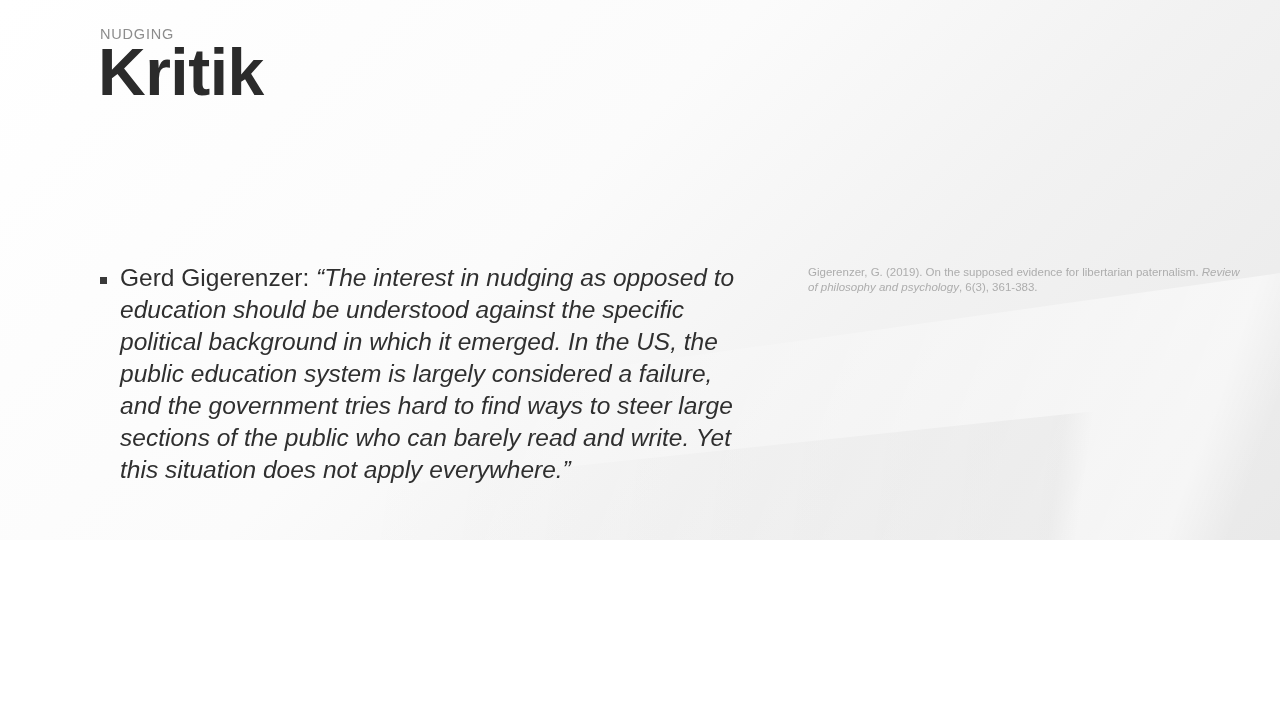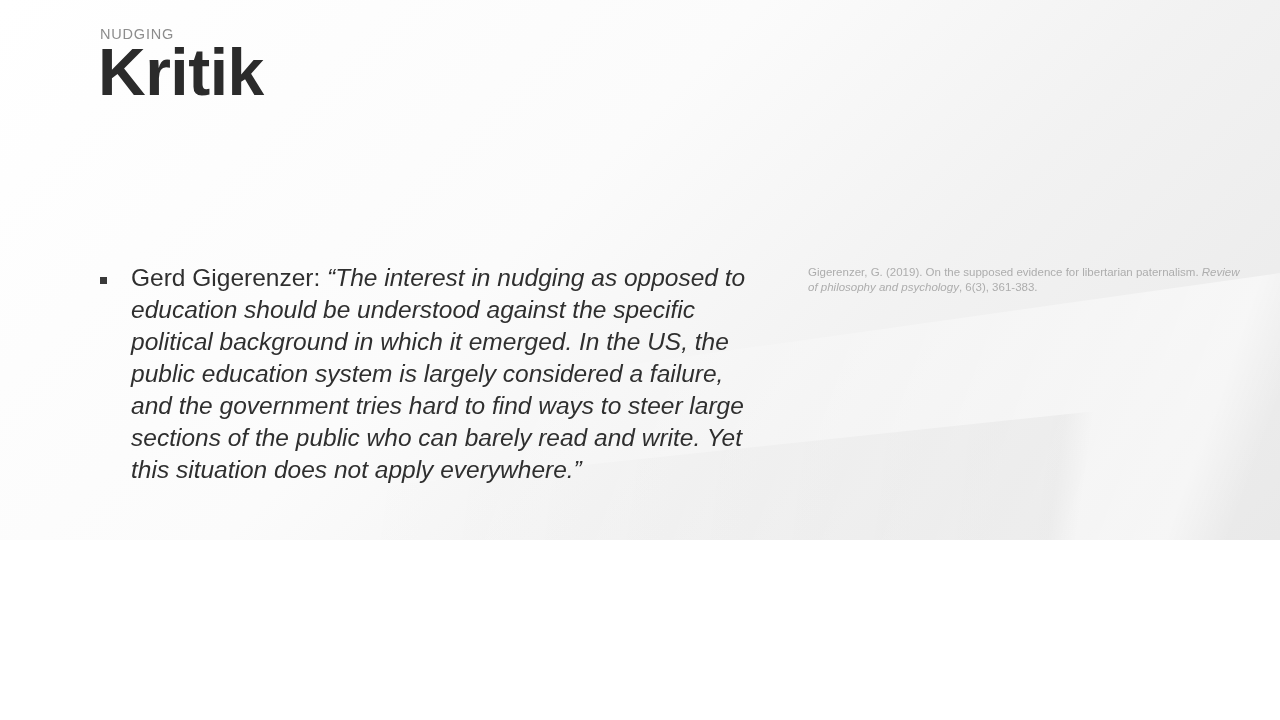--- a/index.html
+++ b/index.html
@@ -78,21 +78,21 @@
   .body-block {
     position: absolute;
     left: 100px;
     top: 262px;
     width: 660px;
   }
 
   .bullet-row {
     display: flex;
     align-items: flex-start;
-    gap: 24px;
+    gap: 13px;
   }
 
   .bullet-marker {
     flex: 0 0 auto;
     width: 7px;
     height: 7px;
     background: #3a3a3a;
     margin-top: 15px;
   }
 

